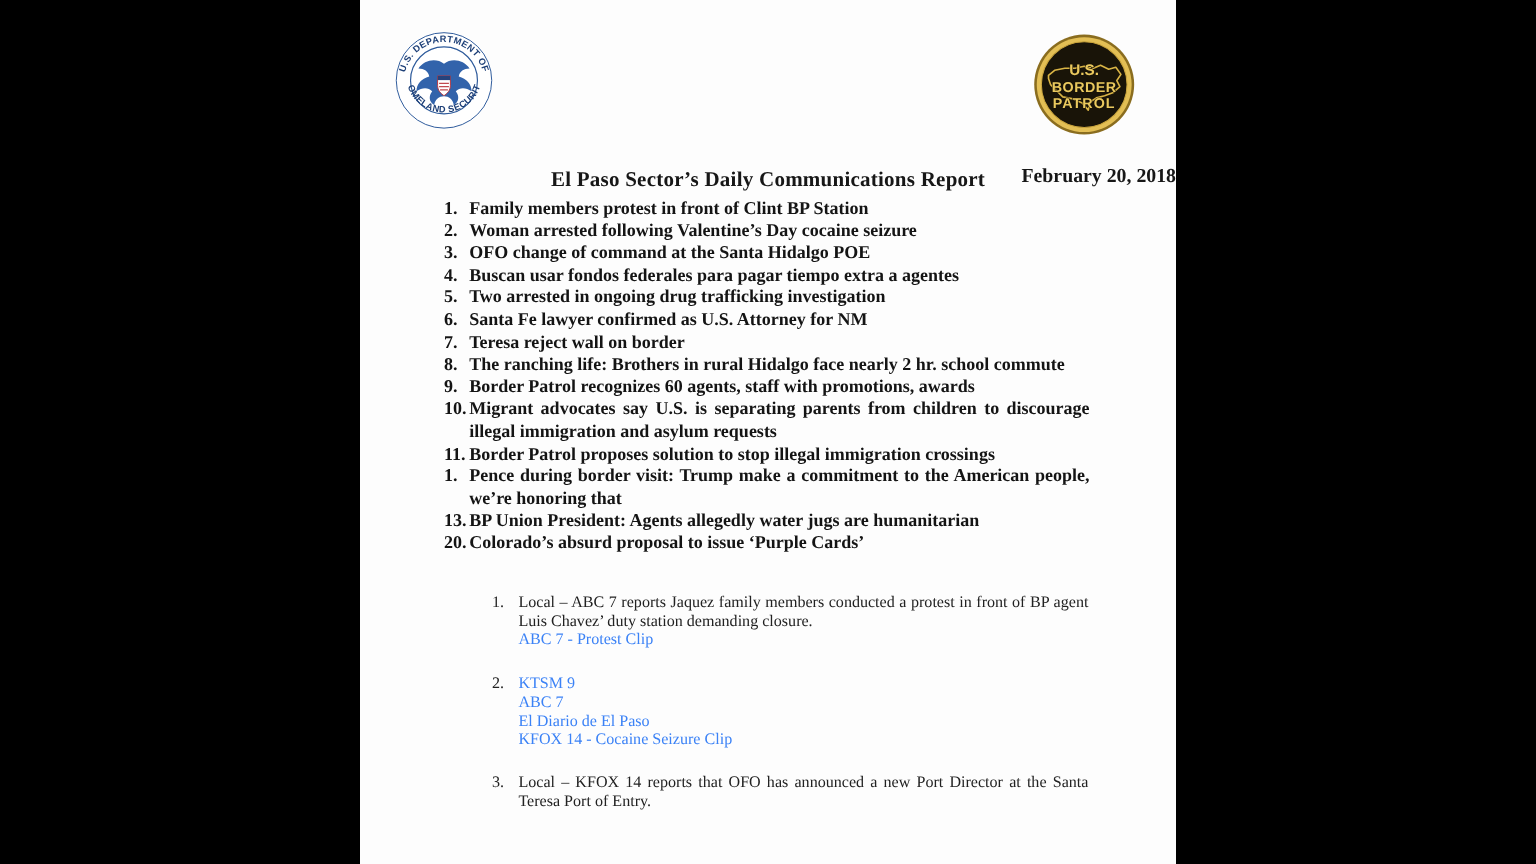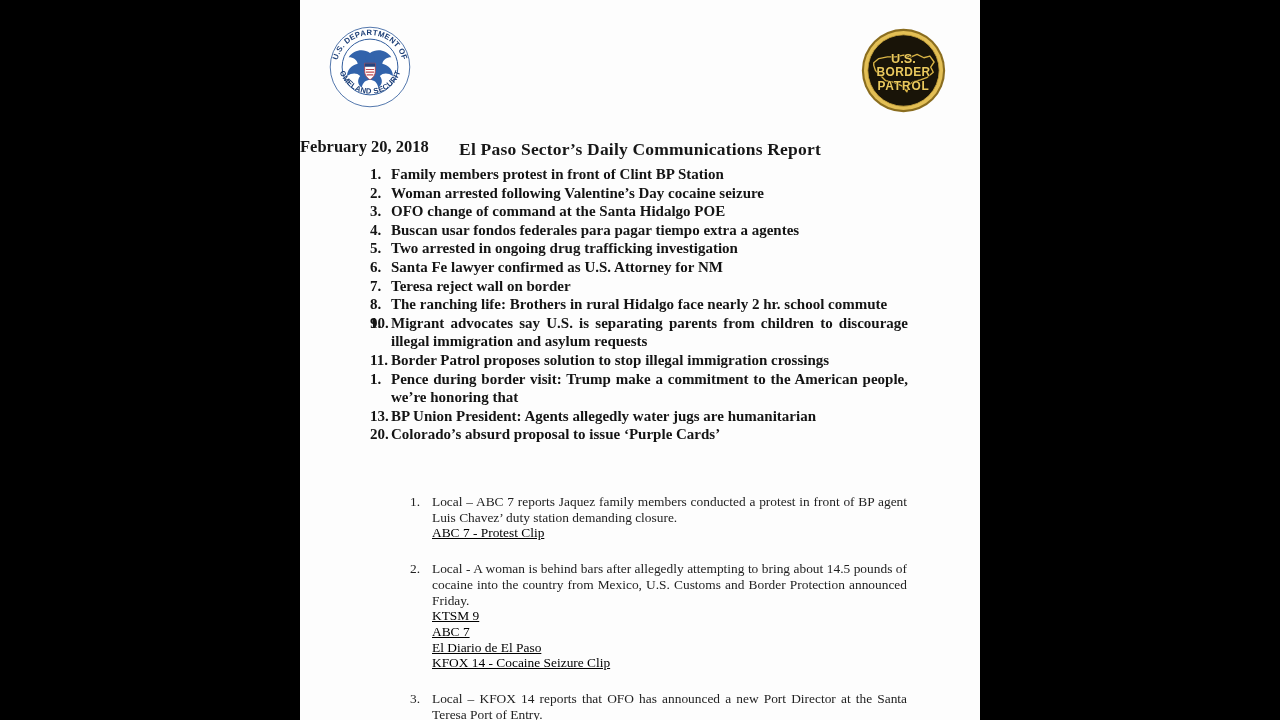--- a/index.html
+++ b/index.html
@@ -19,42 +19,42 @@
   .logo.dhs{left:29px;top:26px;width:82px;height:82px;}
   .logo.bp{left:561px;top:28px;width:85px;height:85px;}
   .title{
     position:absolute;top:103px;left:0;width:100%;
     text-align:center;font-size:17.5px;font-weight:bold;color:#171717;
     letter-spacing:.2px;
     margin-top:36px;
   }
   .date{
     position:absolute;top:137px;left:0;width:100%;
-    text-align:left;font-size:16.5px;font-weight:bold;color:#171717;
+    text-align:right;font-size:16.5px;font-weight:bold;color:#171717;
   }
   ol.headlines{
     position:absolute;left:70px;top:165px;width:538px;
     list-style:none;margin:0;padding:0;
     font-size:15px;line-height:18.6px;font-weight:bold;color:#141414;
   }
   ol.headlines li{
     position:relative;padding-left:21px;text-align:justify;
   }
   ol.headlines .num{position:absolute;left:0;top:0;}
   ol.stories{
     position:absolute;left:110px;top:494px;width:497px;
     list-style:none;margin:0;padding:0;
     font-size:13.4px;line-height:15.7px;color:#222;
   }
   ol.stories li{
     position:relative;padding-left:22px;text-align:justify;margin-bottom:20px;
   }
   ol.stories .num{position:absolute;left:0;top:0;}
   .link-row{text-align:left;}
-  .link-row a{color:#000000;text-decoration:underline;cursor:pointer;}
+  .link-row a{color:#3b82f6;cursor:pointer;}
   svg text{font-family:"Liberation Sans", sans-serif;}
 </style>
 </head>
 <body>
 
 <div class="letterbox left"></div>
 <div class="letterbox right"></div>
 
 <div class="page">
 
@@ -97,35 +97,35 @@
 
   <ol class="headlines">
     <li><span class="num">1.</span><span>Family members protest in front of Clint BP Station</span></li>
     <li><span class="num">2.</span><span>Woman arrested following Valentine’s Day cocaine seizure</span></li>
     <li><span class="num">3.</span><span>OFO change of command at the Santa Hidalgo POE</span></li>
     <li><span class="num">4.</span><span>Buscan usar fondos federales para pagar tiempo extra a agentes</span></li>
     <li><span class="num">5.</span><span>Two arrested in ongoing drug trafficking investigation</span></li>
     <li><span class="num">6.</span><span>Santa Fe lawyer confirmed as U.S. Attorney for NM</span></li>
     <li><span class="num">7.</span><span>Teresa reject wall on border</span></li>
     <li><span class="num">8.</span><span>The ranching life: Brothers in rural Hidalgo face nearly 2 hr. school commute</span></li>
-    <li><span class="num">9.</span></li>
+    <li><span class="num">9.</span><span>Border Patrol recognizes 60 agents, staff with promotions, awards</span></li>
     <li><span class="num">10.</span><span>Migrant advocates say U.S. is separating parents from children to discourage illegal immigration and asylum requests</span></li>
     <li><span class="num">11.</span><span>Border Patrol proposes solution to stop illegal immigration crossings</span></li>
     <li><span class="num">1.</span><span>Pence during border visit: Trump make a commitment to the American people, we’re honoring that</span></li>
     <li><span class="num">13.</span><span>BP Union President: Agents allegedly water jugs are humanitarian</span></li>
     <li><span class="num">20.</span><span>Colorado’s absurd proposal to issue ‘Purple Cards’</span></li>
   </ol>
 
   <ol class="stories">
     <li>
       <span class="num">1.</span><span>Local – ABC 7 reports Jaquez family members conducted a protest in front of BP agent Luis Chavez’ duty station demanding closure.</span>
       <div class="link-row"><a>ABC 7 - Protest Clip</a></div>
     </li>
     <li>
-      <span class="num">2.</span><span>Local - A woman is behind bars after allegedly attempting to bring about 14.5 pounds of cocaine into the country from Mexico, U.S. Customs and Border Protection announced Friday.</span>
+      <span class="num">2.</span>
       <div class="link-row"><a>KTSM 9</a></div>
       <div class="link-row"><a>ABC 7</a></div>
       <div class="link-row"><a>El Diario de El Paso</a></div>
       <div class="link-row"><a>KFOX 14 - Cocaine Seizure Clip</a></div>
     </li>
     <li>
       <span class="num">3.</span><span>Local – KFOX 14 reports that OFO has announced a new Port Director at the Santa Teresa Port of Entry.</span>
     </li>
   </ol>
 

